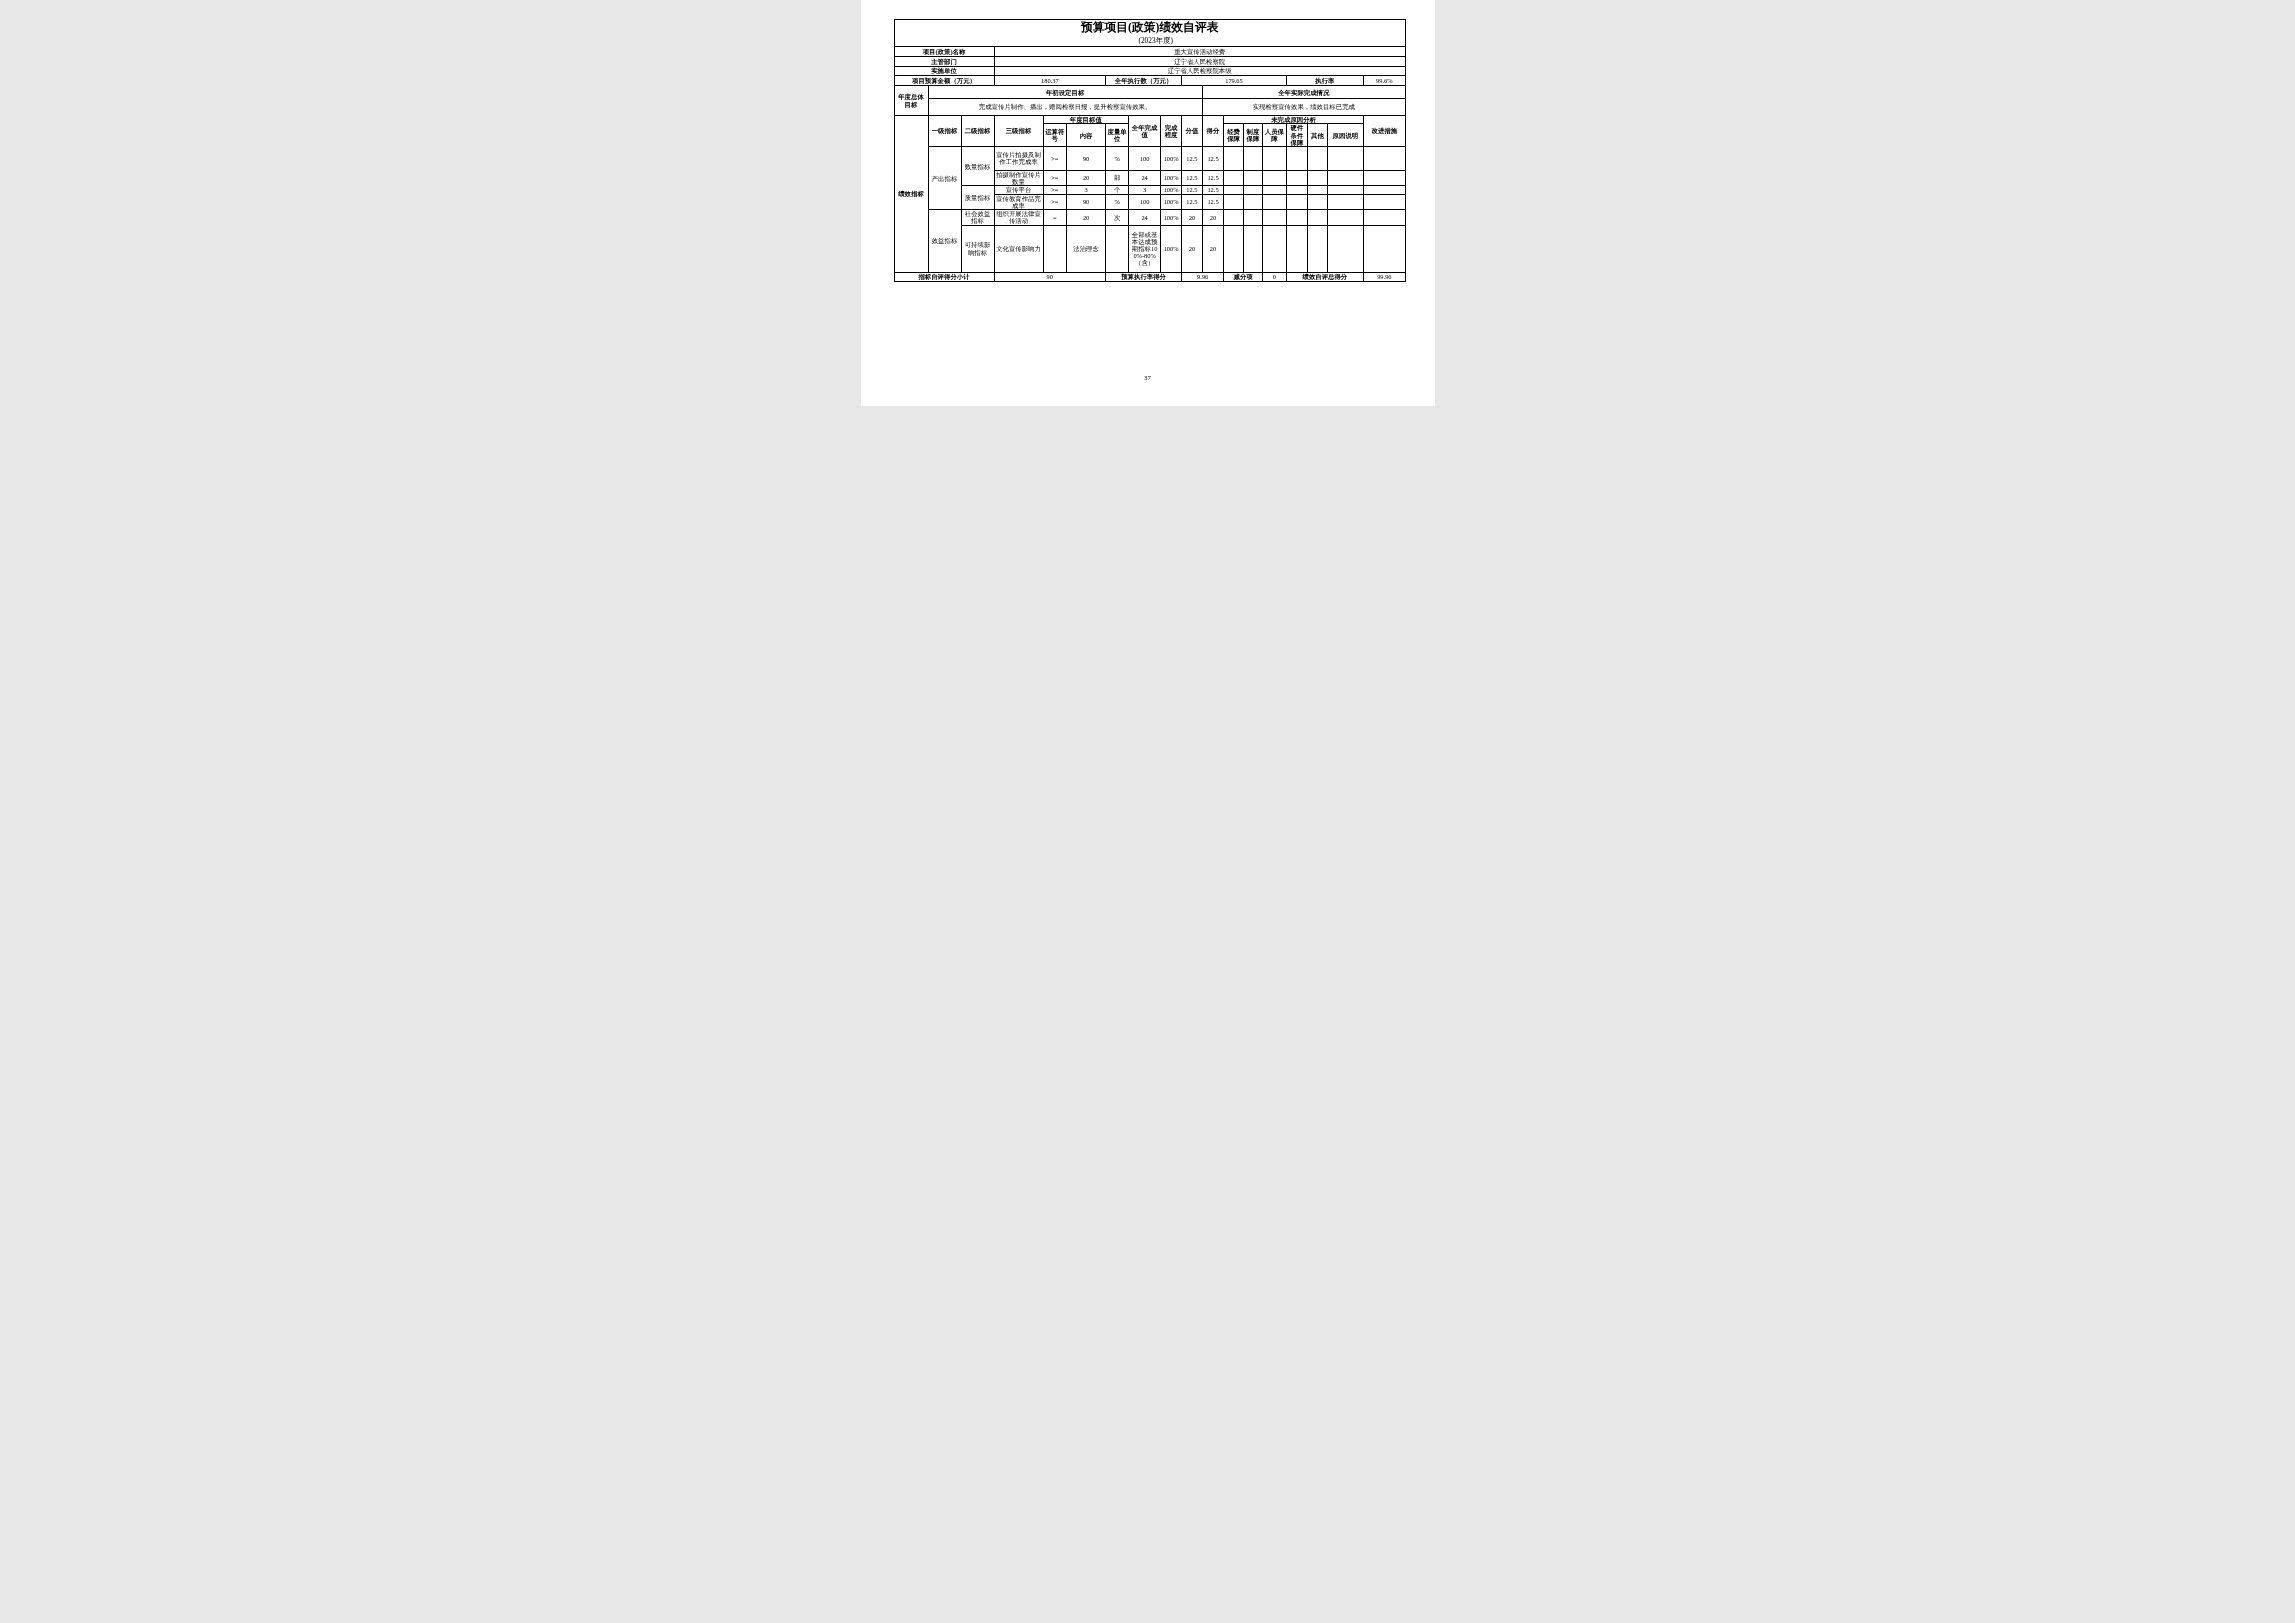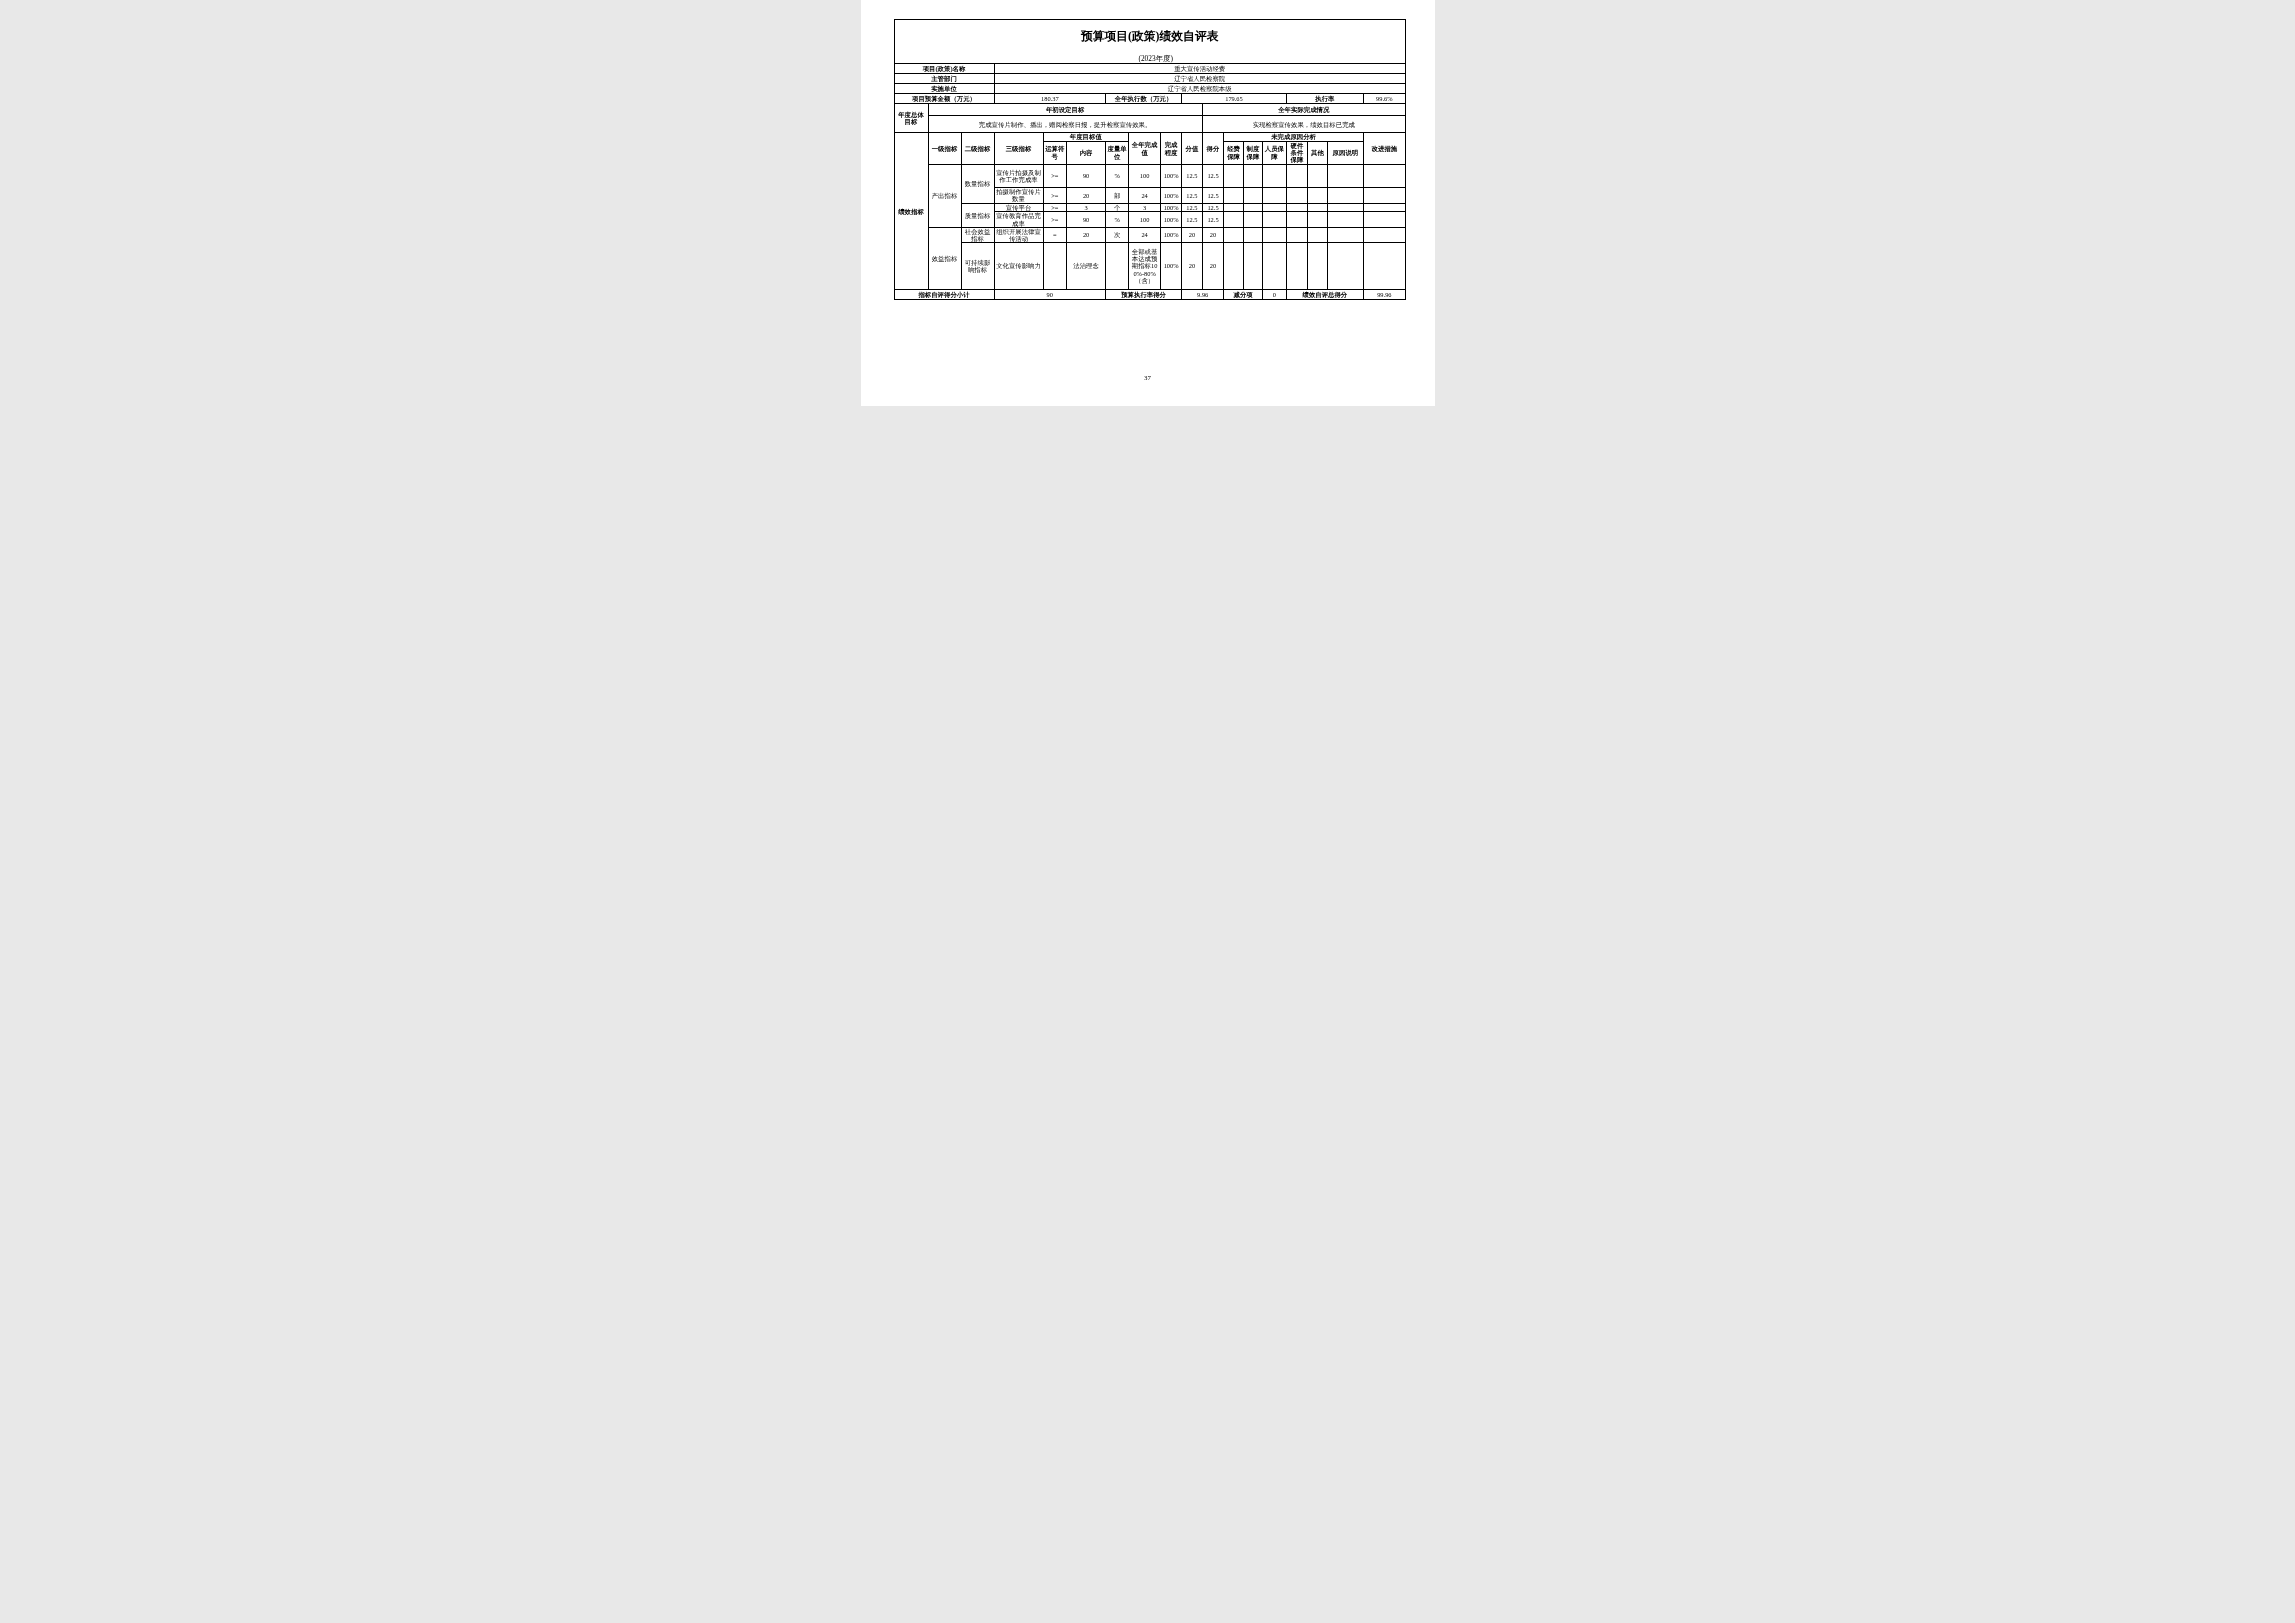--- a/index.html
+++ b/index.html
@@ -27,22 +27,22 @@
     vertical-align:middle;
     text-align:center;
     overflow:hidden;
     word-break:break-all;
   }
   table.main{border:1.5px solid #000;}
   td.b{font-weight:bold;}
   td.l{text-align:left;padding-left:1.5px;}
   td.r{text-align:right;padding-right:2px;}
   td.title-cell{border-bottom-width:1.5px;}
-  .t-main{font-size:11.8px;font-weight:bold;margin-top:10px;}
-  .t-sub{font-size:7.4px;margin-top:12px;padding-left:12px;}
+  .t-main{font-size:11.8px;font-weight:bold;margin-top:1px;}
+  .t-sub{font-size:7.4px;margin-top:3px;padding-left:12px;}
   .pageno{
     position:absolute;left:0;top:374px;width:100%;
     text-align:center;font-size:6.9px;
   }
 </style>
 </head>
 <body>
 
 <div class="page">
 

